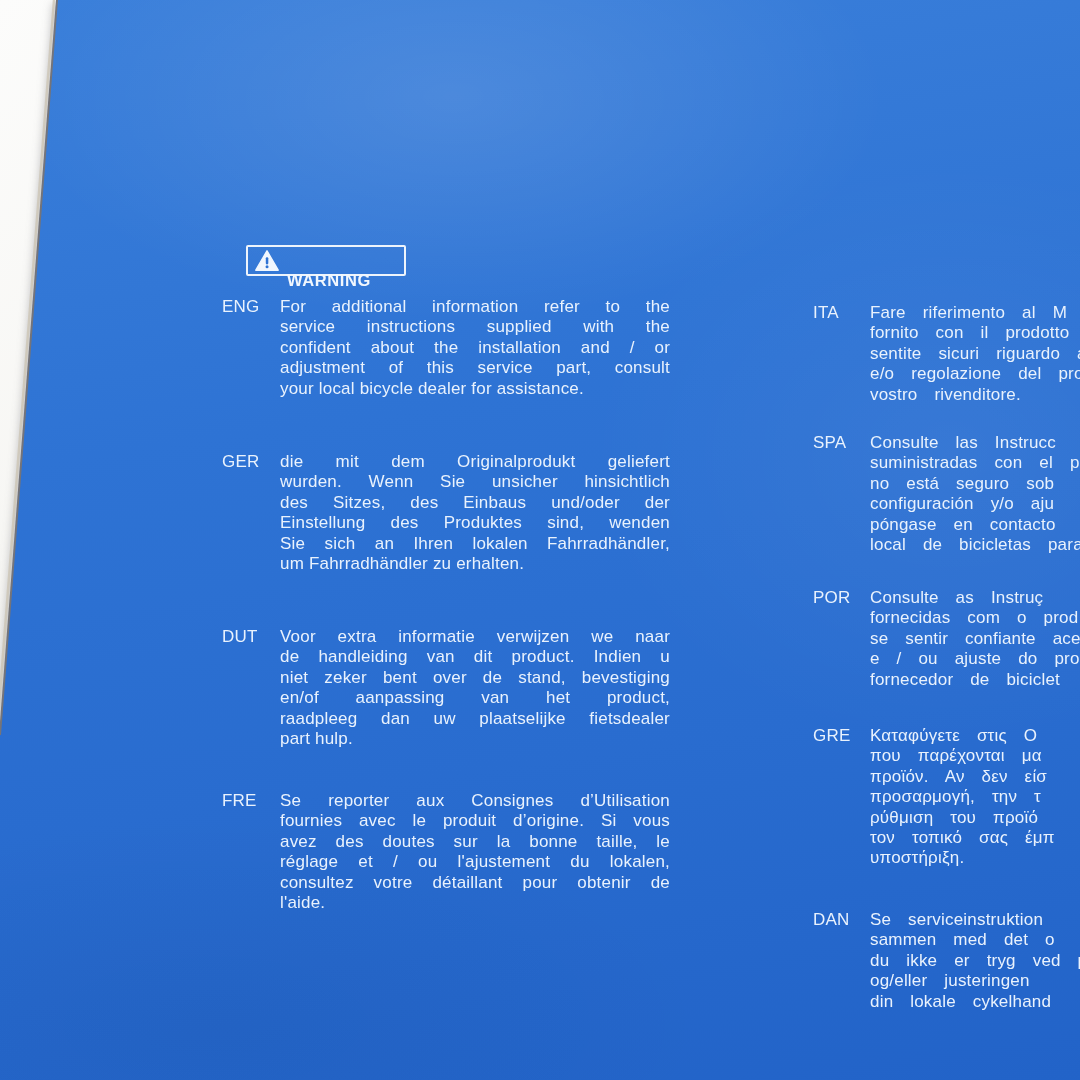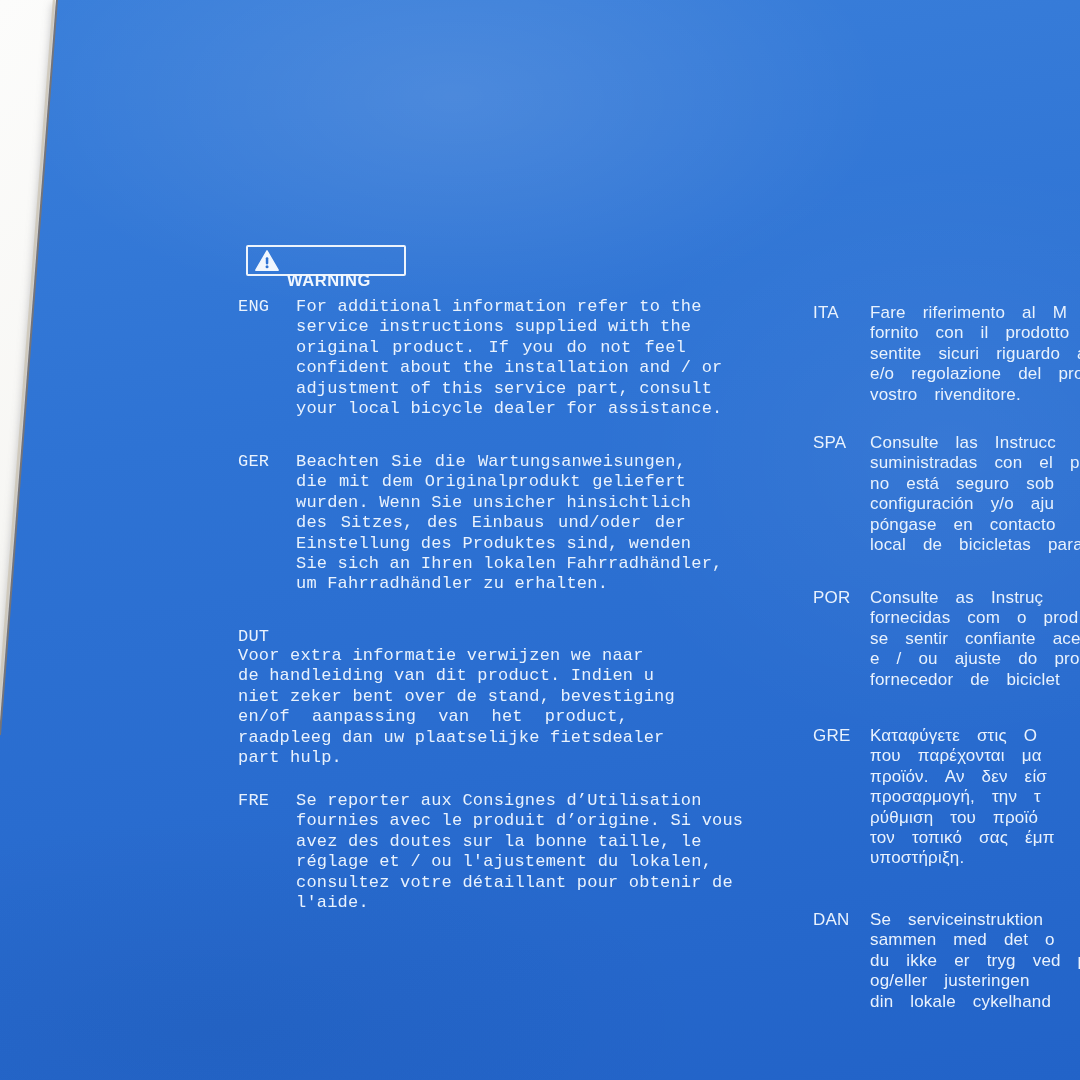--- a/index.html
+++ b/index.html
@@ -28,21 +28,21 @@
     position:absolute;left:246px;top:245px;width:149px;height:27px;
     border:2px solid #edf4fc;border-radius:2px;
     display:flex;align-items:center;gap:8px;padding-left:7px;
   }
   .warning-text{
     font-weight:700;font-size:16.5px;line-height:1;color:#f1f7fe;letter-spacing:.6px;margin-top:40px;
   }
 
   .section{position:absolute;display:flex;color:#e9f2fd;font-size:17px;letter-spacing:.2px;}
   .section .lang-label{flex:none;}
-  .section.left{left:238px;font-family:Liberation Mono, monospace;}
+  .section.left{left:222px;}
   .section.left .lang-label{width:58px;}
   .section.left .para{width:390px;flex:none;}
   .section.right{left:813px;}
   .section.right .lang-label{width:57px;}
   .section.right .para{width:430px;flex:none;}
   .line{height:20.4px;line-height:20.4px;white-space:nowrap;}
   .section.left .line.just{text-align:justify;text-align-last:justify;-moz-text-align-last:justify;}
   .section.right .line{word-spacing:12px;}
 </style>
 </head>
@@ -67,39 +67,37 @@
     </svg>
     <span class="warning-text">WARNING</span>
   </div>
 
   <div id="col-left">
       <div class="section left" style="top: 297px;">
         <span class="lang-label">ENG</span>
         <div class="para">
           <div class="line just">For additional information refer to the</div>
           <div class="line just">service instructions supplied with the</div>
-          <div class="line just">original product. If you do not feel</div>
           <div class="line just">confident about the installation and / or</div>
           <div class="line just">adjustment of this service part, consult</div>
           <div class="line">your local bicycle dealer for assistance.</div>
         </div>
       </div>
       <div class="section left" style="top: 452px;">
         <span class="lang-label">GER</span>
         <div class="para">
-          <div class="line just">Beachten Sie die Wartungsanweisungen,</div>
           <div class="line just">die mit dem Originalprodukt geliefert</div>
           <div class="line just">wurden. Wenn Sie unsicher hinsichtlich</div>
           <div class="line just">des Sitzes, des Einbaus und/oder der</div>
           <div class="line just">Einstellung des Produktes sind, wenden</div>
           <div class="line just">Sie sich an Ihren lokalen Fahrradhändler,</div>
           <div class="line">um Fahrradhändler zu erhalten.</div>
         </div>
       </div>
-      <div class="section left" style="top: 627px; flex-direction: column;">
+      <div class="section left" style="top: 627px;">
         <span class="lang-label">DUT</span>
         <div class="para">
           <div class="line just">Voor extra informatie verwijzen we naar</div>
           <div class="line just">de handleiding van dit product. Indien u</div>
           <div class="line just">niet zeker bent over de stand, bevestiging</div>
           <div class="line just">en/of aanpassing van het product,</div>
           <div class="line just">raadpleeg dan uw plaatselijke fietsdealer</div>
           <div class="line">part hulp.</div>
         </div>
       </div>

